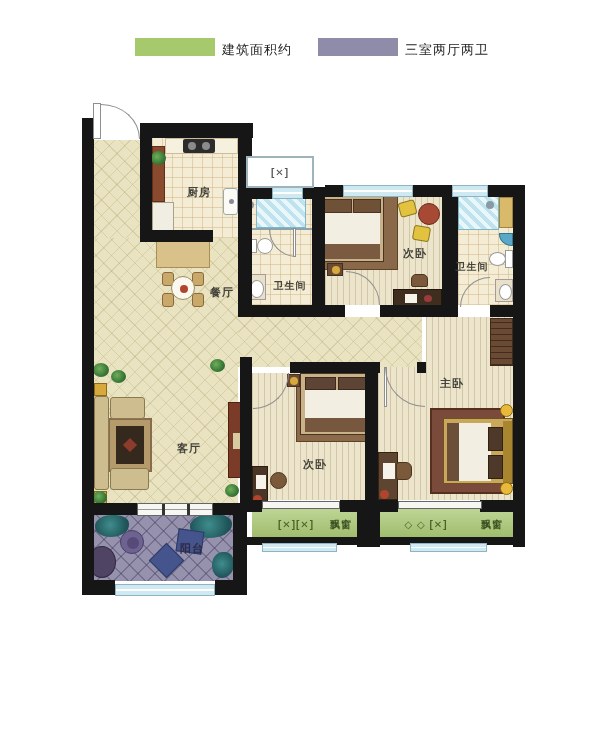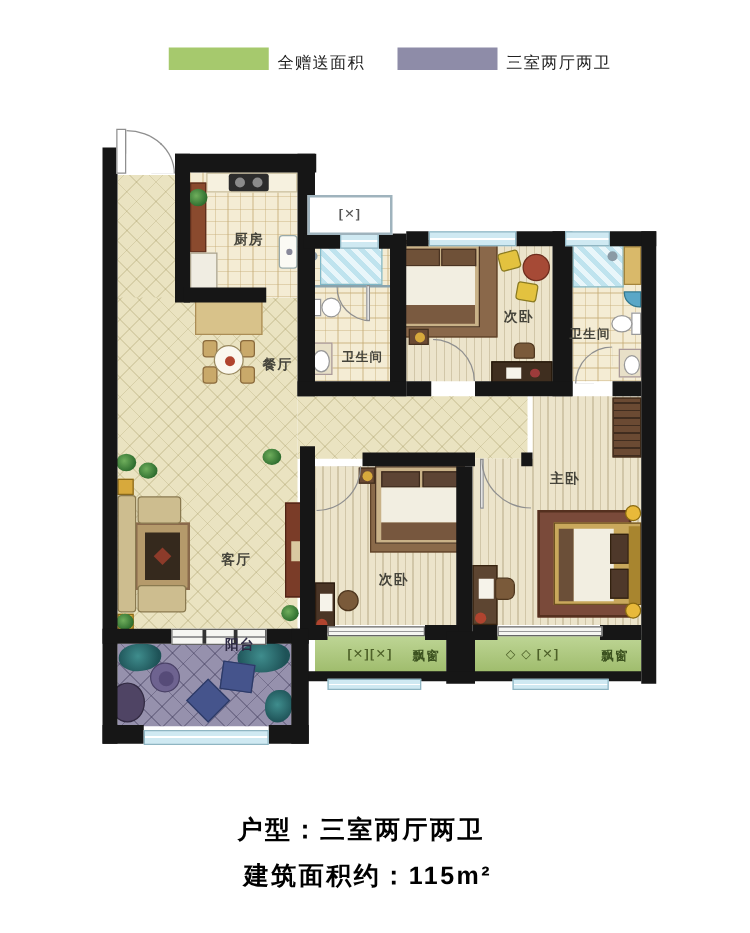--- a/index.html
+++ b/index.html
@@ -45,21 +45,21 @@
   .legend-swatch{position:absolute;width:80px;height:18px;}
   .legend-text{position:absolute;font-size:13px;color:#222;letter-spacing:1px;}
   .cap{position:absolute;font-size:20px;font-weight:bold;color:#000;letter-spacing:2px;white-space:nowrap;}
 </style>
 </head>
 <body>
 
 <div id="stage">
 
   <div class="legend-swatch" style="left:135px;top:38px;background:#a6c96d;"></div>
-  <div class="legend-text" style="left:222px;top:41px;">全赠送面积</div>
+  <div class="legend-text" style="left:222px;top:41px;">建筑面积约</div>
   <div class="legend-swatch" style="left:318px;top:38px;background:#8e8ca8;"></div>
   <div class="legend-text" style="left:405px;top:41px;">三室两厅两卫</div>
 
   <div class="f-main" style="left:94px;top:140px;width:46px;height:100px;"></div>
   <div class="f-main" style="left:94px;top:238px;width:144px;height:265px;"></div>
   <div class="f-main" style="left:238px;top:317px;width:184px;height:50px;"></div>
   <div class="f-tile" style="left:152px;top:138px;width:86px;height:100px;"></div>
   <div class="f-tile" style="left:250px;top:192px;width:62px;height:113px;"></div>
   <div class="f-stripe" style="left:325px;top:195px;width:117px;height:110px;"></div>
   <div class="f-tile" style="left:458px;top:195px;width:55px;height:110px;"></div>
@@ -247,28 +247,26 @@
   <div class="leaf" style="left:293px;top:228px;width:3px;height:29px;"></div>
   <div class="arc arc-bl" style="left:269px;top:229px;width:27px;height:28px;"></div>
   <div class="arc arc-tr" style="left:346px;top:271px;width:34px;height:34px;"></div>
   <div class="arc arc-tl" style="left:460px;top:277px;width:30px;height:30px;"></div>
   <div class="leaf" style="left:384px;top:367px;width:3px;height:40px;"></div>
   <div class="arc arc-bl" style="left:385px;top:367px;width:40px;height:40px;"></div>
 
   <div class="rlabel" style="left:199px;top:192px;">厨房</div>
   <div class="rlabel" style="left:222px;top:292px;">餐厅</div>
   <div class="rlabel" style="left:189px;top:448px;">客厅</div>
-  <div class="rlabel" style="left:192px;top:516px;color:#2e2a44;">阳台</div>
+  <div class="rlabel" style="left:192px;top:548px;color:#2e2a44;">阳台</div>
   <div class="rlabel" style="left:415px;top:253px;">次卧</div>
   <div class="rlabel" style="left:315px;top:464px;">次卧</div>
   <div class="rlabel" style="left:452px;top:383px;">主卧</div>
   <div class="rlabel" style="left:290px;top:286px;font-size:10px;">卫生间</div>
   <div class="rlabel" style="left:472px;top:267px;font-size:10px;">卫生间</div>
 
   <div class="glyph" style="left:296px;top:524px;">[✕][✕]</div>
   <div class="bay-label" style="left:341px;top:525px;">飘窗</div>
   <div class="glyph" style="left:426px;top:524px;">◇ ◇ [✕]</div>
   <div class="bay-label" style="left:492px;top:525px;">飘窗</div>
 
-  <div class="cap" style="left:190px;top:650px;">户型：三室两厅两卫</div>
-  <div class="cap" style="left:195px;top:687px;">建筑面积约：115m²</div>
 
 </div>
 
 </body></html>

